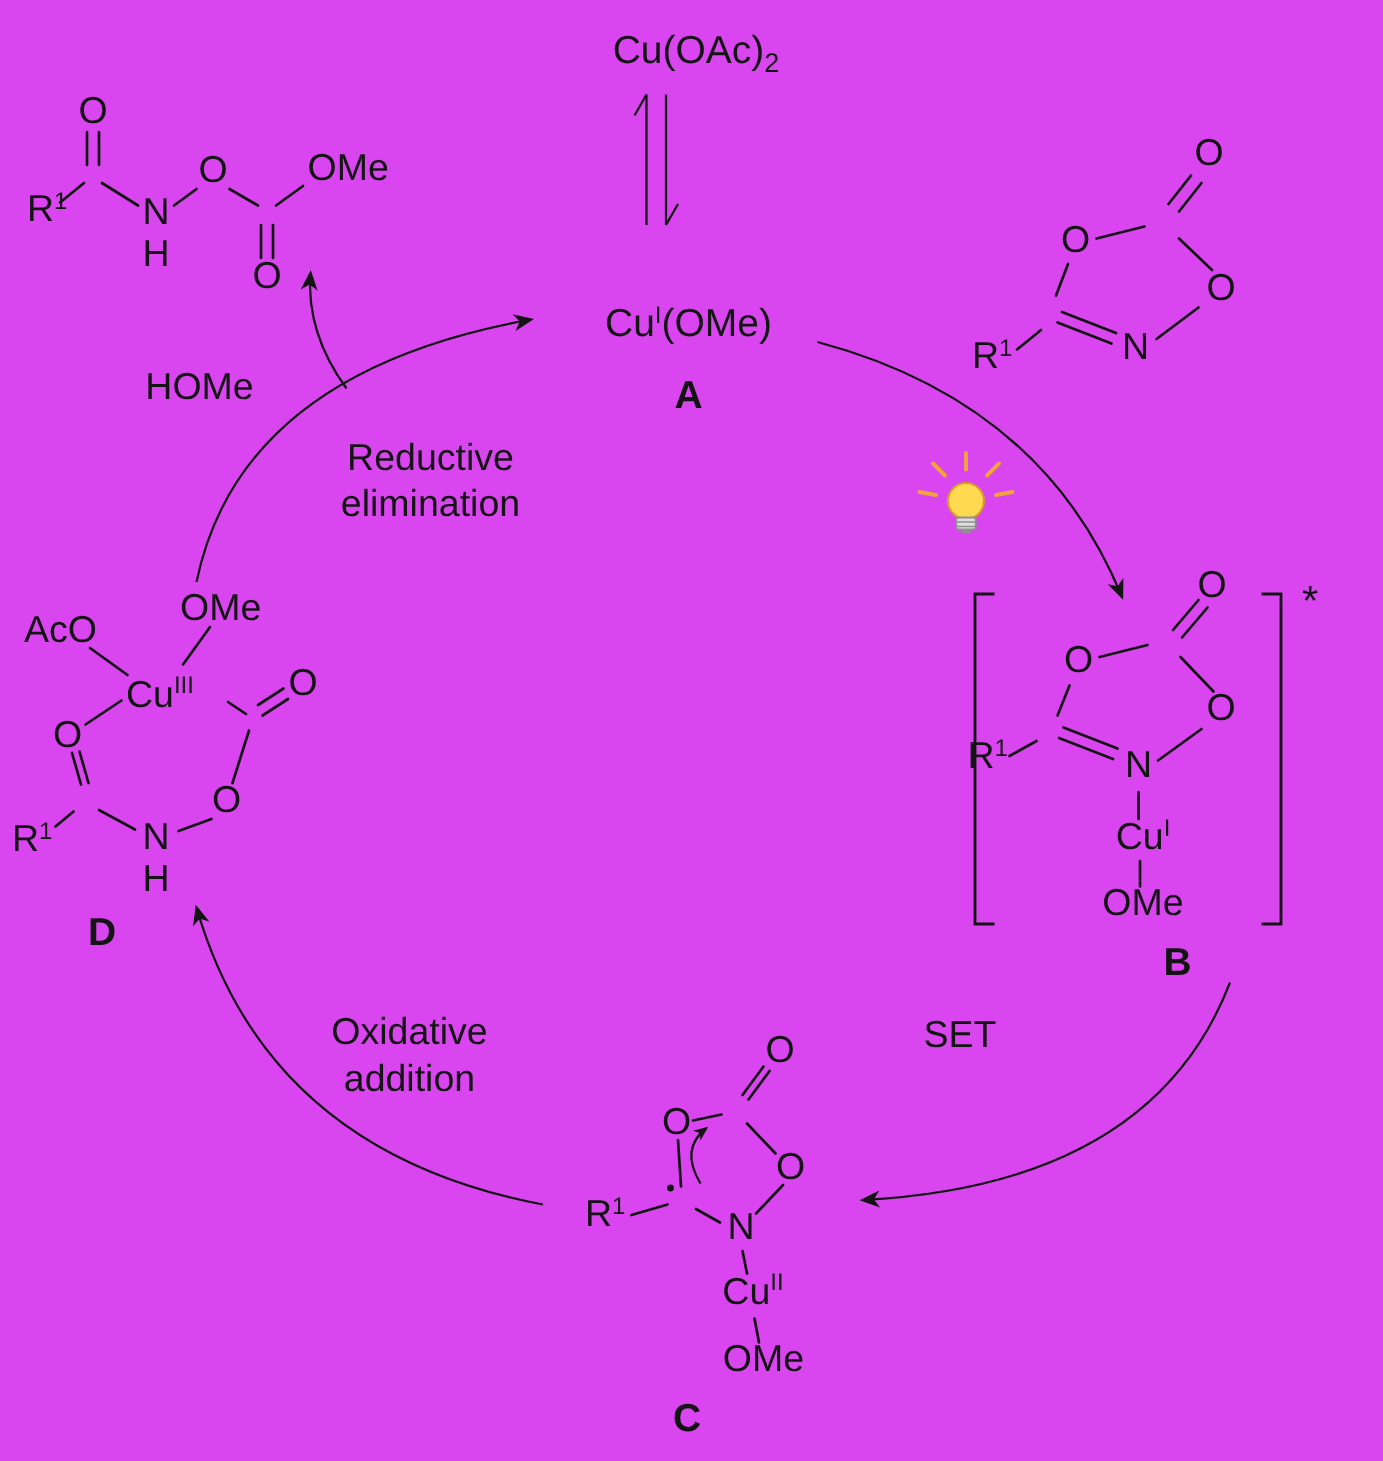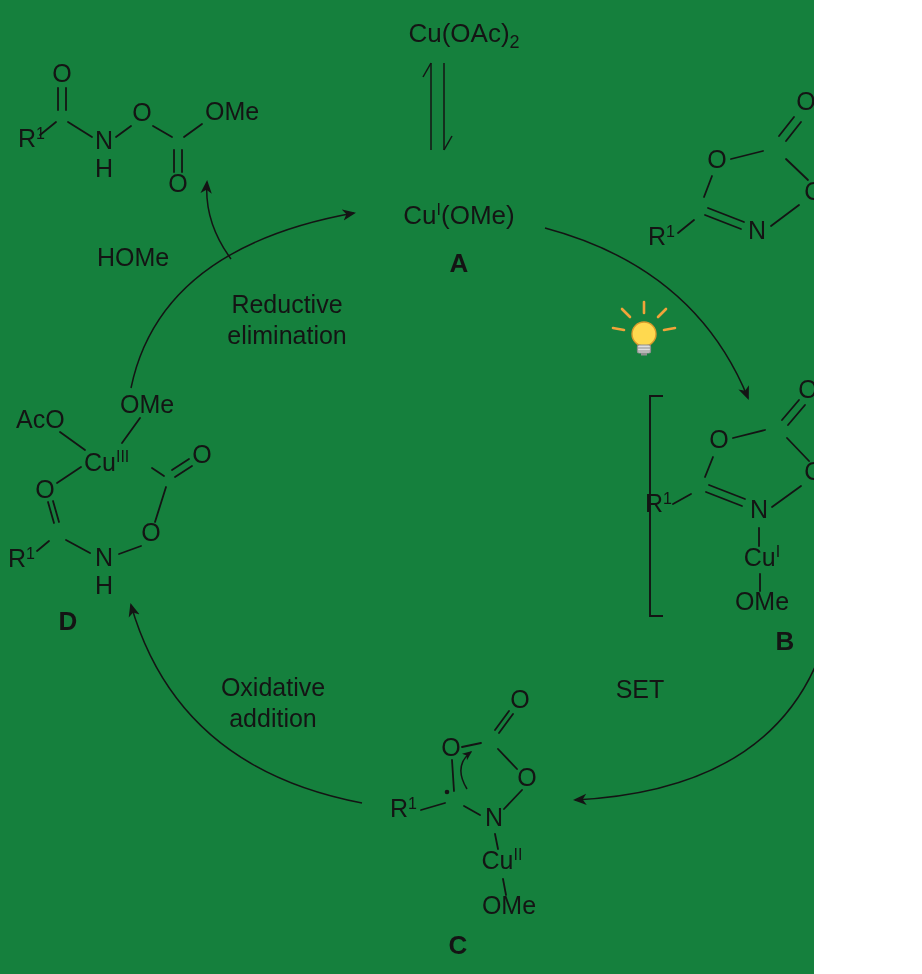--- a/index.html
+++ b/index.html
@@ -1,16 +1,16 @@
 <!DOCTYPE html>
 <html><head>
 <meta charset="utf-8">
 <style>
   html,body{margin:0;padding:0;background:#ffffff;}
-  .stage{position:relative;width:814px;height:974px;background:#15803d;overflow:hidden;}
+  .stage{position:relative;width:922px;height:974px;background:#d946ef;overflow:hidden;}
   svg{display:block;}
   text{font-family:"Liberation Sans","DejaVu Sans",sans-serif;font-size:25px;fill:#141414;}
   .big{font-size:26px;}
   .sup{font-size:16px;}
   .sub{font-size:18px;}
   .species-label{font-size:26px;font-weight:bold;}
   .step-label{font-size:25px;}
   .star{font-size:28px;}
   .bond{stroke:#141414;stroke-width:1.8;fill:none;stroke-linecap:round;}
   .arrow{stroke:#141414;stroke-width:1.5;fill:none;}

